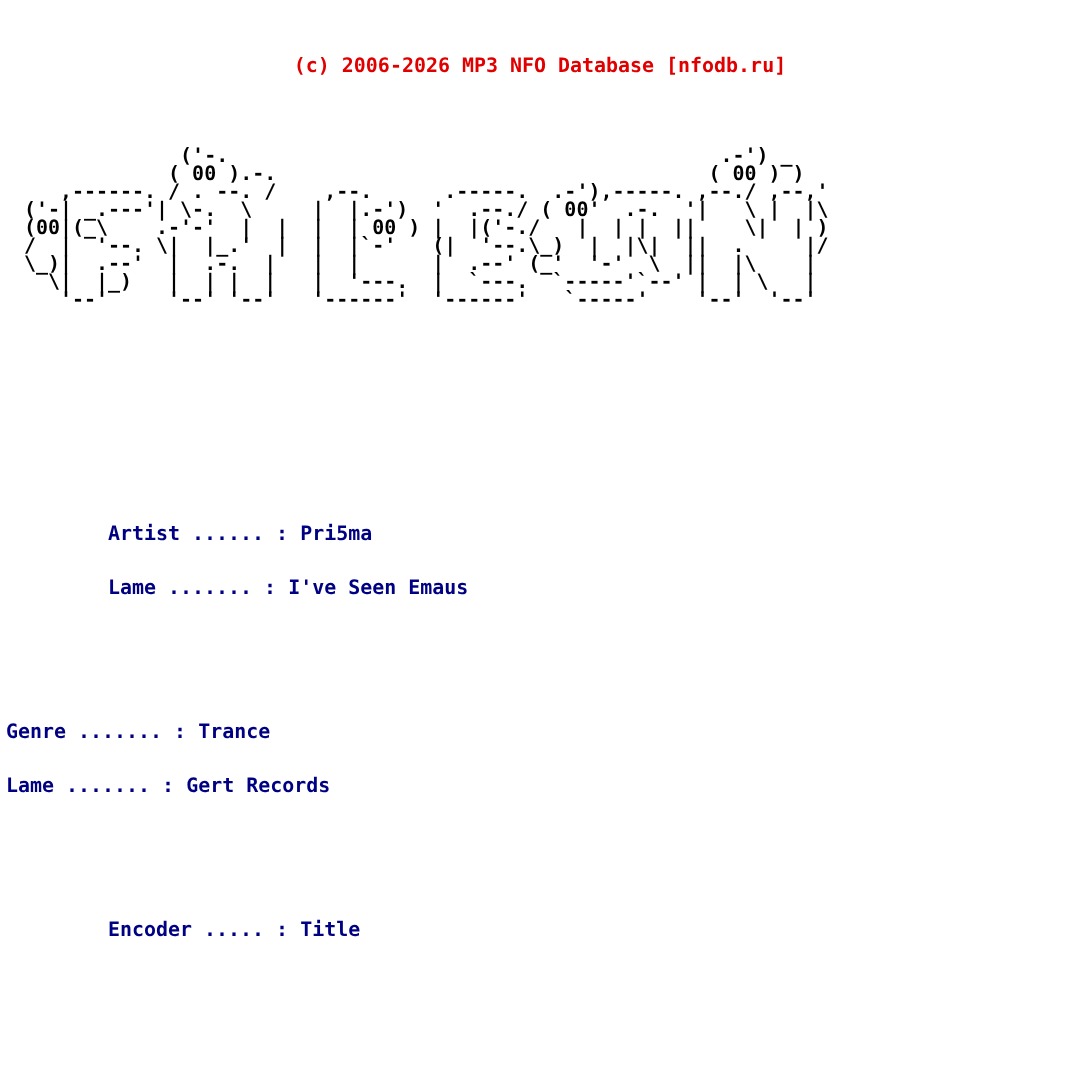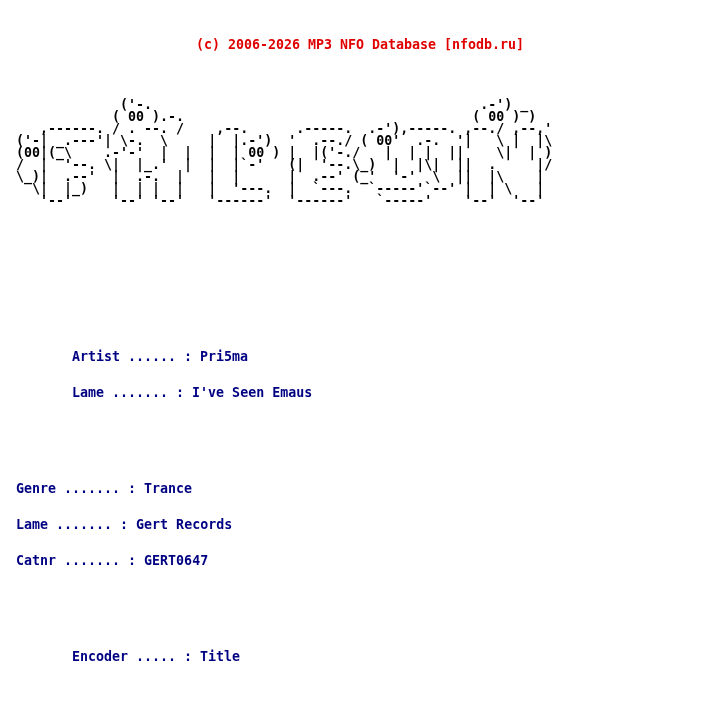--- a/index.html
+++ b/index.html
@@ -23,21 +23,21 @@
   pre.art{
     margin:12px 0 0 8px;
     font:inherit;
     color:#000000;
     white-space:pre;
   }
   .body-text{color:#000082;}
   .line{height:12px;}
   .gap12{height:12px;}
   .gap36{height:36px;}
-  .indent2{padding-left:16px;}
+  .indent2{padding-left:4px;}
   .indent9{padding-left:72px;}
 </style>
 </head>
 <body>
 
 <div class="nfo">
 
   <div class="header-line">(c) 2006-2026 MP3 NFO Database [nfodb.ru]</div>
 
   <pre class="art">              ('-.                                         .-') _
@@ -54,21 +54,20 @@
 
     <div class="gap36"></div>
 
     <div class="line indent9"><span>Artist ...... : </span><span>Pri5ma</span></div>
     <div class="line indent9"><span>Lame ....... : </span><span>I've Seen Emaus</span></div>
 
     <div class="gap12"></div>
 
     <div class="line indent2"><span>Genre ....... : </span><span>Trance</span></div>
     <div class="line indent2"><span>Lame ....... : </span><span>Gert Records</span></div>
-    <div class="line indent2"><span>Catnr ....... : </span><span>GERT0647</span></div>
 
     <div class="gap12"></div>
 
     <div class="line indent9"><span>Encoder ..... : </span><span>Title</span></div>
     
     
     
     
 
     

